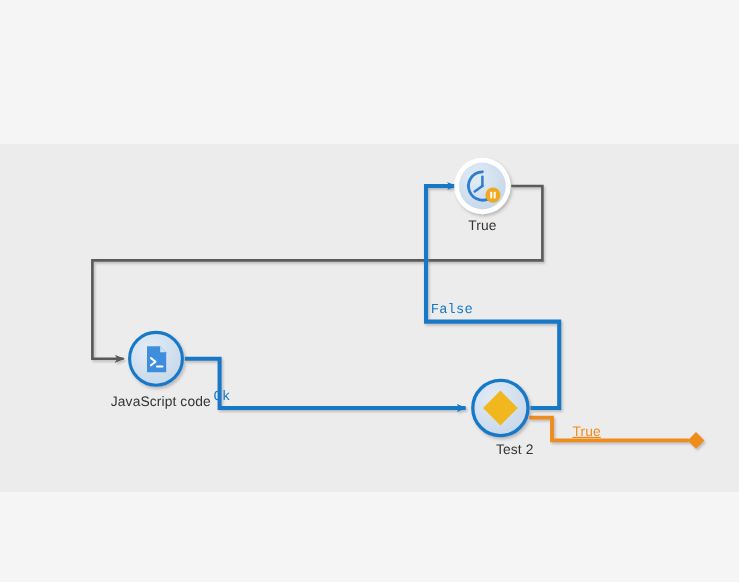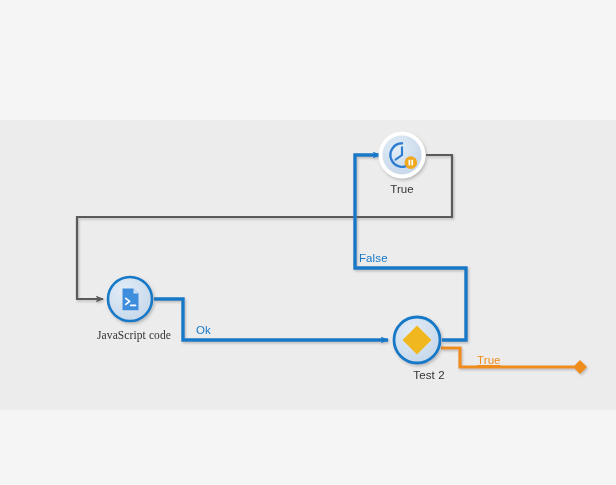--- a/index.html
+++ b/index.html
@@ -36,27 +36,27 @@
     white-space: nowrap;
     text-align: center;
     letter-spacing: 0.1px;
   }
   .edge-label {
     position: absolute;
     font-size: 11.5px;
     white-space: nowrap;
     letter-spacing: 0.1px;
   }
-  .edge-label.blue { color: #1879c8; }
+  .edge-label.blue { color: #1879c8; font-family: Liberation Mono, monospace; }
   .edge-label.orange { color: #ee8c1c; }
   #label-wait { left: 374px; top: 183px; width: 56px; }
-  #label-js   { left: 78px;  top: 329px; width: 112px; font-family: Liberation Serif, serif; }
+  #label-js   { left: 78px;  top: 329px; width: 112px; }
   #label-test2{ left: 398px; top: 369px; width: 62px; }
   #label-false{ left: 359px; top: 252px; }
-  #label-ok   { left: 196px; top: 324px; }
+  #label-ok   { left: 178px; top: 324px; }
   #label-true { left: 477px; top: 354px; text-decoration: underline; }
 </style>
 </head>
 <body>
 
 <div id="canvas-band"></div>
 
 <svg id="flow-svg" viewBox="0 0 616 485" xmlns="http://www.w3.org/2000/svg">
   <defs>
     <marker id="arrow-blue" markerWidth="9" markerHeight="9" refX="7.5" refY="4" orient="auto" markerUnits="userSpaceOnUse">

